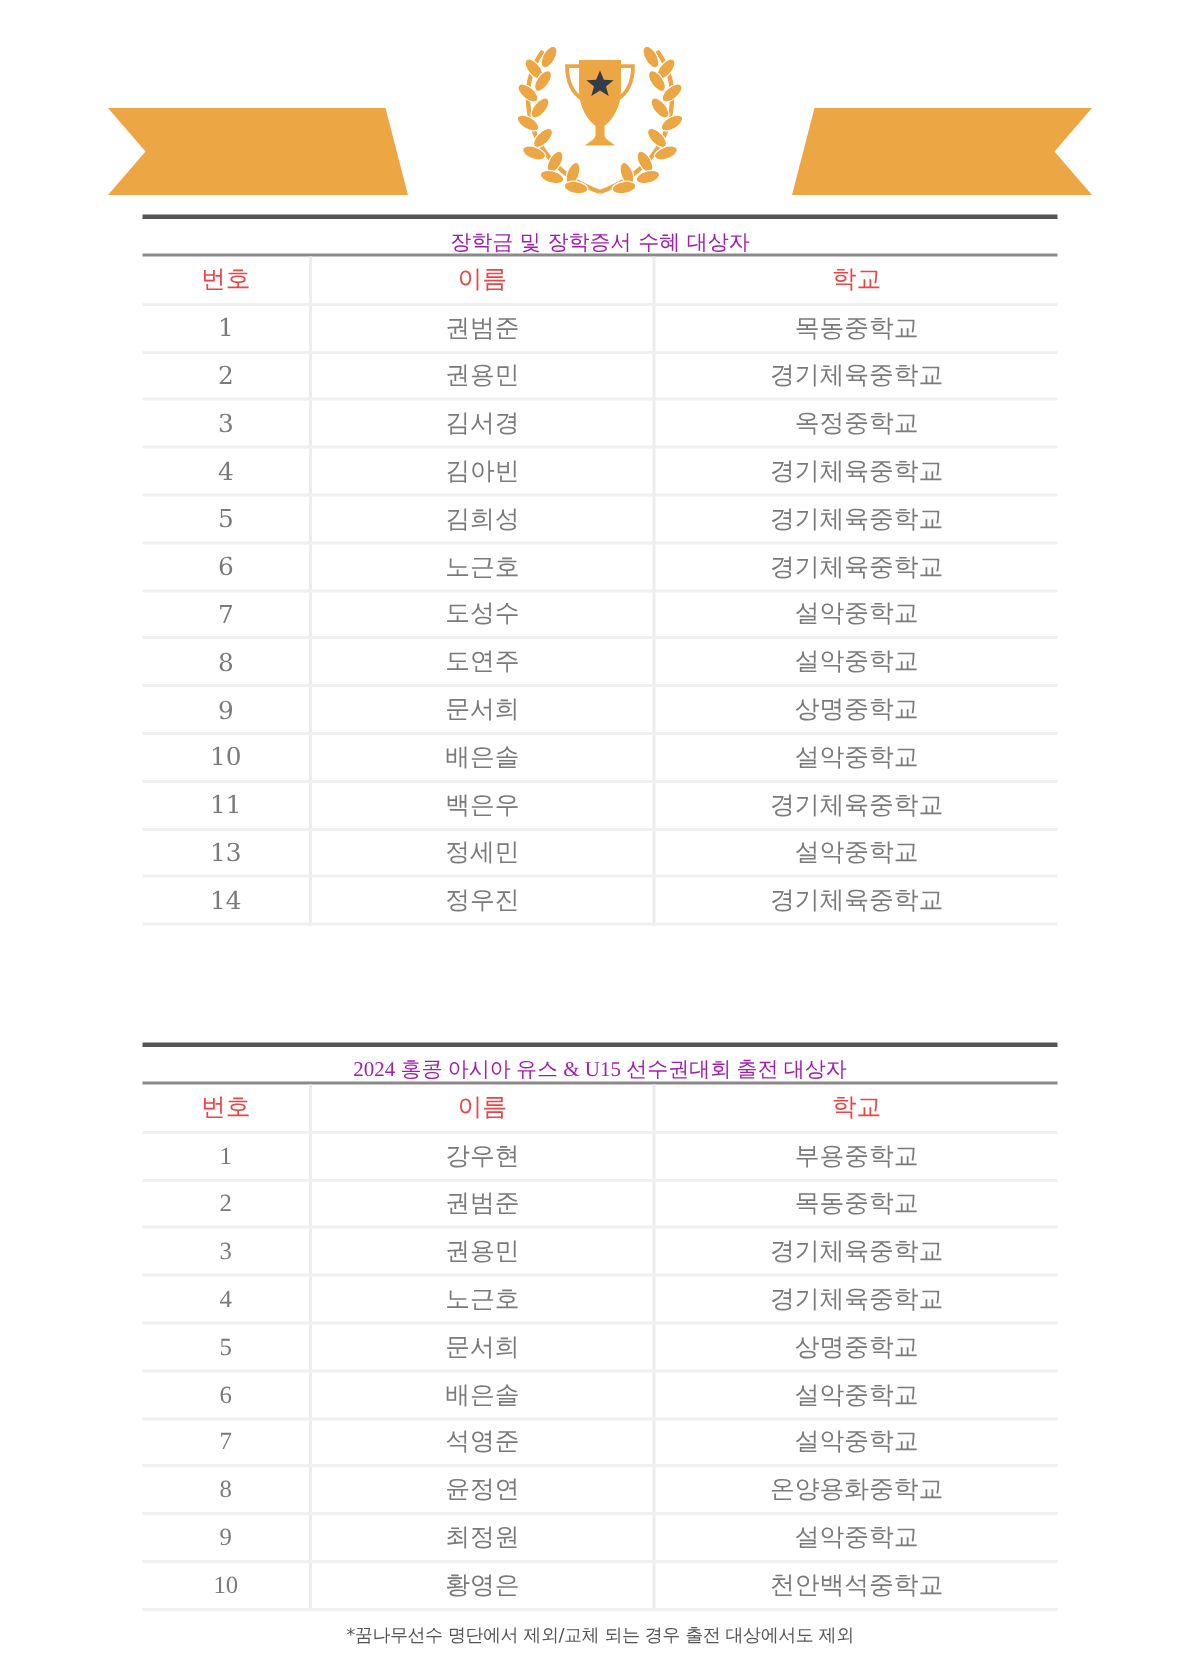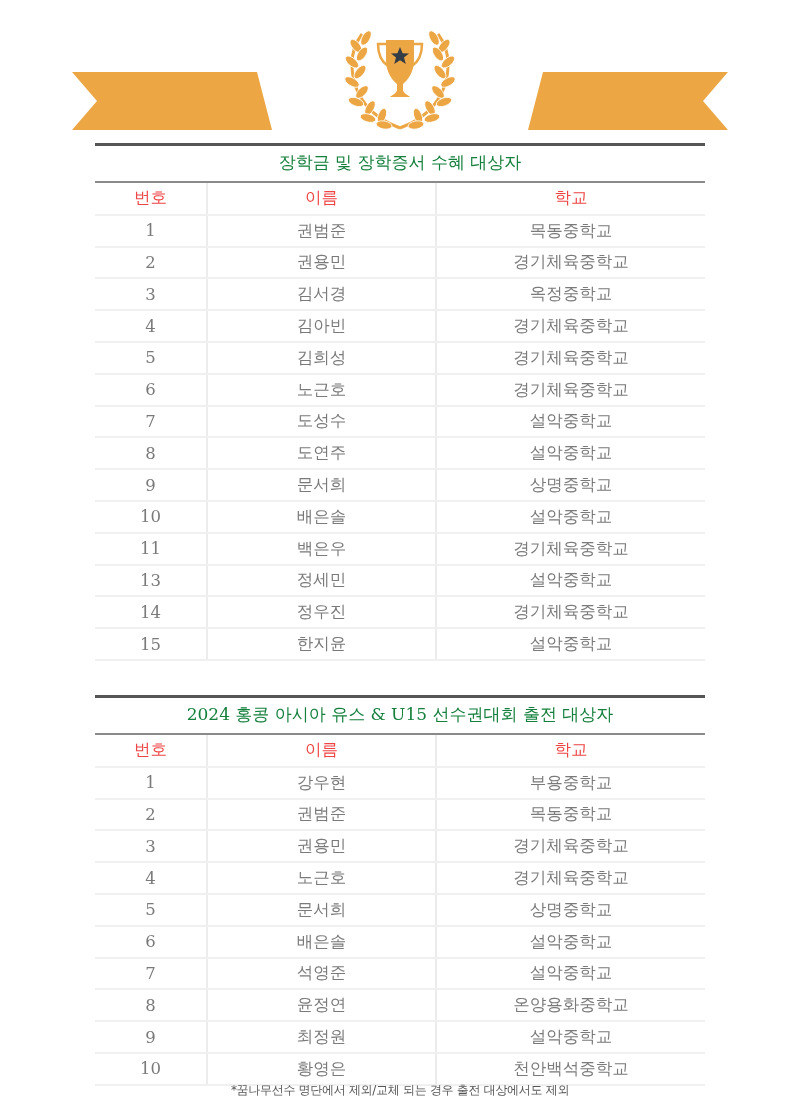--- a/index.html
+++ b/index.html
@@ -6,25 +6,25 @@
     body {
       width: 800px; height: 1112px; position: relative; overflow: hidden;
       font-family: "DejaVu Serif", "Liberation Serif", serif;
       color: #777777;
     }
     .banner { position: absolute; left: 0; top: 0; width: 800px; height: 140px; }
     .banner svg { position: absolute; left: 0; top: 0; }
 
     .table-wrap { position: absolute; left: 95px; width: 610px; }
     #table1 { top: 143px; }
-    #table2 { top: 695px; }
+    #table2 { top: 695px; font-family: Liberation Serif, serif; }
 
     .tbl-title {
-      height: 40px; line-height: 32px; text-align: center;
-      color: #15803d; font-size: 17px;
+      height: 28px; line-height: 32px; text-align: center;
+      color: #a21caf; font-size: 14px;
       border-top: 3px solid #555555;
       border-bottom: 2px solid #8a8a8a;
       box-sizing: border-box;
     }
     table { width: 610px; border-collapse: collapse; table-layout: fixed; }
     col.c1 { width: 112px; }
     col.c2 { width: 229px; }
     col.c3 { width: 269px; }
     th, td {
       height: 31.8px; padding: 0; text-align: center; font-weight: normal;
@@ -169,25 +169,20 @@
         <tr>
           <td>13</td>
           <td>정세민</td>
           <td>설악중학교</td>
         </tr>
         <tr>
           <td>14</td>
           <td>정우진</td>
           <td>경기체육중학교</td>
         </tr>
-        <tr>
-          <td>15</td>
-          <td>한지윤</td>
-          <td>설악중학교</td>
-        </tr>
       </tbody>
   </table>
 </div>
 
 <div class="table-wrap" id="table2">
   <div class="tbl-title">2024 홍콩 아시아 유스 &amp; U15 선수권대회 출전 대상자</div>
   <table>
     <colgroup>
         <col class="c1">
         <col class="c2">

